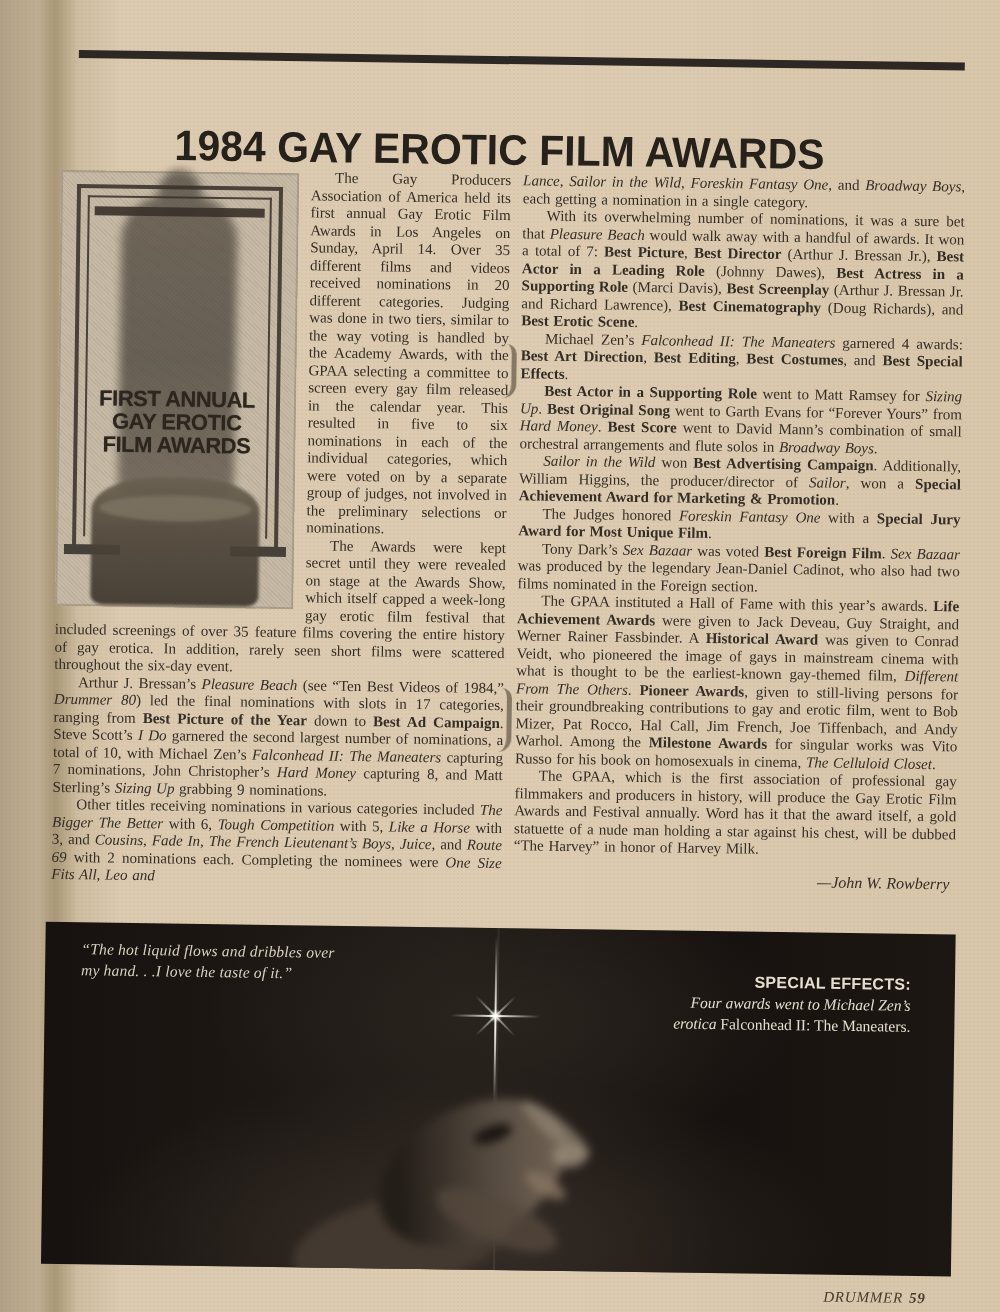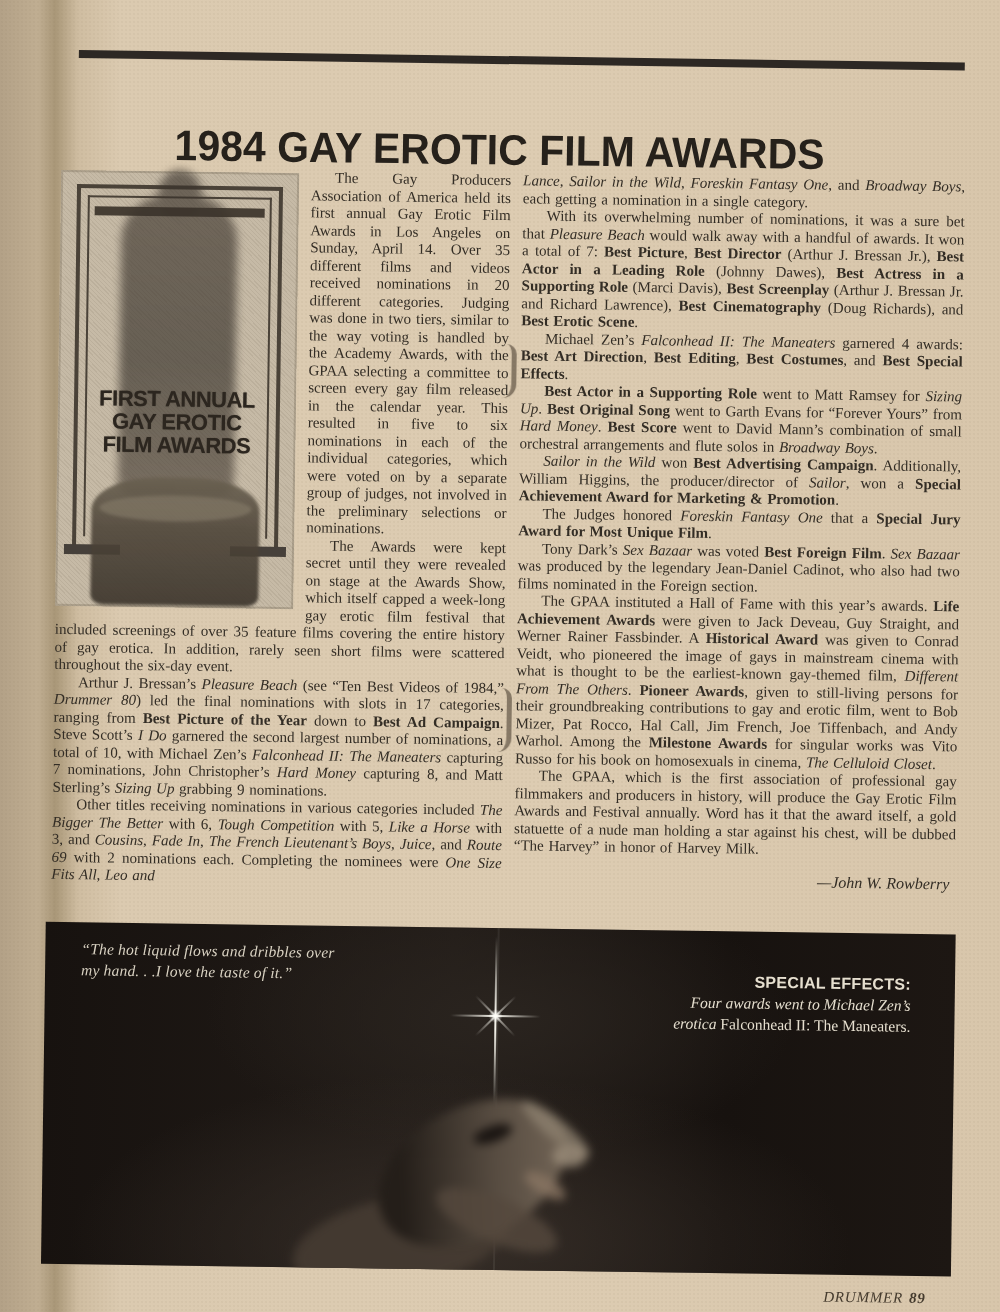--- a/index.html
+++ b/index.html
@@ -129,21 +129,21 @@
         <p class="para"><span>Other titles receiving nominations in various categories included </span><span style="font-style: italic;">The Bigger The Better</span><span> with 6, </span><span style="font-style: italic;">Tough Competition</span><span> with 5, </span><span style="font-style: italic;">Like a Horse</span><span> with 3, and </span><span style="font-style: italic;">Cousins</span><span>, </span><span style="font-style: italic;">Fade In</span><span>, </span><span style="font-style: italic;">The French Lieutenant’s Boys</span><span>, </span><span style="font-style: italic;">Juice</span><span>, and </span><span style="font-style: italic;">Route 69</span><span> with 2 nominations each. Completing the nominees were </span><span style="font-style: italic;">One Size Fits All</span><span>, </span><span style="font-style: italic;">Leo and</span></p>
       </div>
 
     <div class="col col2">
       <div>
           <p class="para noindent"><span style="font-style: italic; margin-top: 36px;">Lance</span><span>, </span><span style="font-style: italic;">Sailor in the Wild</span><span>, </span><span style="font-style: italic;">Foreskin Fantasy One</span><span>, and </span><span style="font-style: italic;">Broadway Boys</span><span>, each getting a nomination in a single category.</span></p>
           <p class="para"><span>With its overwhelming number of nominations, it was a sure bet that </span><span style="font-style: italic;">Pleasure Beach</span><span> would walk away with a handful of awards. It won a total of 7: </span><span style="font-weight: bold;">Best Picture</span><span>, </span><span style="font-weight: bold;">Best Director</span><span> (Arthur J. Bressan Jr.), </span><span style="font-weight: bold;">Best Actor in a Leading Role</span><span> (Johnny Dawes), </span><span style="font-weight: bold;">Best Actress in a Supporting Role</span><span> (Marci Davis), </span><span style="font-weight: bold;">Best Screenplay</span><span> (Arthur J. Bressan Jr. and Richard Lawrence), </span><span style="font-weight: bold;">Best Cinematography</span><span> (Doug Richards), and </span><span style="font-weight: bold;">Best Erotic Scene</span><span>.</span></p>
           <p class="para"><span>Michael Zen’s </span><span style="font-style: italic;">Falconhead II: The Maneaters</span><span> garnered 4 awards: </span><span style="font-weight: bold;">Best Art Direction</span><span>, </span><span style="font-weight: bold;">Best Editing</span><span>, </span><span style="font-weight: bold;">Best Costumes</span><span>, and </span><span style="font-weight: bold;">Best Special Effects</span><span>.</span></p>
           <p class="para"><span style="font-weight: bold;">Best Actor in a Supporting Role</span><span> went to Matt Ramsey for </span><span style="font-style: italic;">Sizing Up</span><span>. </span><span style="font-weight: bold;">Best Original Song</span><span> went to Garth Evans for “Forever Yours” from </span><span style="font-style: italic;">Hard Money</span><span>. </span><span style="font-weight: bold;">Best Score</span><span> went to David Mann’s combination of small orchestral arrangements and flute solos in </span><span style="font-style: italic;">Broadway Boys</span><span>.</span></p>
           <p class="para"><span style="font-style: italic;">Sailor in the Wild</span><span> won </span><span style="font-weight: bold;">Best Advertising Campaign</span><span>. Additionally, William Higgins, the producer/director of </span><span style="font-style: italic;">Sailor</span><span>, won a </span><span style="font-weight: bold;">Special Achievement Award for Marketing &amp; Promotion</span><span>.</span></p>
-          <p class="para"><span>The Judges honored </span><span style="font-style: italic;">Foreskin Fantasy One</span><span> that a </span><span style="font-weight: bold;">Special Jury Award for Most Unique Film</span><span>.</span></p>
+          <p class="para"><span>The Judges honored </span><span style="font-style: italic;">Foreskin Fantasy One</span><span> with a </span><span style="font-weight: bold;">Special Jury Award for Most Unique Film</span><span>.</span></p>
           <p class="para"><span>Tony Dark’s </span><span style="font-style: italic;">Sex Bazaar</span><span> was voted </span><span style="font-weight: bold;">Best Foreign Film</span><span>. </span><span style="font-style: italic;">Sex Bazaar</span><span> was produced by the legendary Jean-Daniel Cadinot, who also had two films nominated in the Foreign section.</span></p>
           <p class="para"><span>The GPAA instituted a Hall of Fame with this year’s awards. </span><span style="font-weight: bold;">Life Achievement Awards</span><span> were given to Jack Deveau, Guy Straight, and Werner Rainer Fassbinder. A </span><span style="font-weight: bold;">Historical Award</span><span> was given to Conrad Veidt, who pioneered the image of gays in mainstream cinema with what is thought to be the earliest-known gay-themed film, </span><span style="font-style: italic;">Different From The Others</span><span>. </span><span style="font-weight: bold;">Pioneer Awards</span><span>, given to still-living persons for their groundbreaking contributions to gay and erotic film, went to Bob Mizer, Pat Rocco, Hal Call, Jim French, Joe Tiffenbach, and Andy Warhol. Among the </span><span style="font-weight: bold;">Milestone Awards</span><span> for singular works was Vito Russo for his book on homosexuals in cinema, </span><span style="font-style: italic;">The Celluloid Closet</span><span>.</span></p>
           <p class="para"><span>The GPAA, which is the first association of professional gay filmmakers and producers in history, will produce the Gay Erotic Film Awards and Festival annually. Word has it that the award itself, a gold statuette of a nude man holding a star against his chest, will be dubbed “The Harvey” in honor of Harvey Milk.</span></p>
         </div>
       <div class="byline">—John W. Rowberry</div>
     </div>
 
     <div class="artifact" style="left:503px; top:344px;"></div>
     <div class="artifact" style="left:503px; top:688px; height:64px;"></div>
 
@@ -170,17 +170,17 @@
         <div class="head"></div>
         <div class="jaw"></div>
         <div class="ridge"></div>
         <div class="nose"></div>
         <div class="lips"></div>
         <div class="shadow-eye"></div>
       </div>
     </div>
 
     <div class="footer">
-      <span>DRUMMER</span><span class="num">89</span>
+      <span>DRUMMER</span><span class="num">59</span>
     </div>
 
   </div>
 </div>
 
 </body></html>

